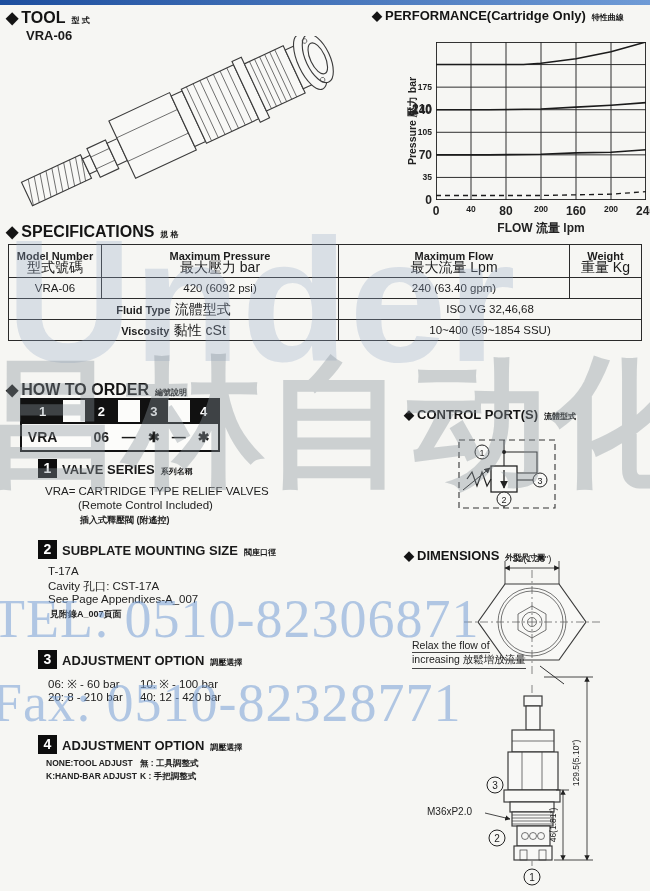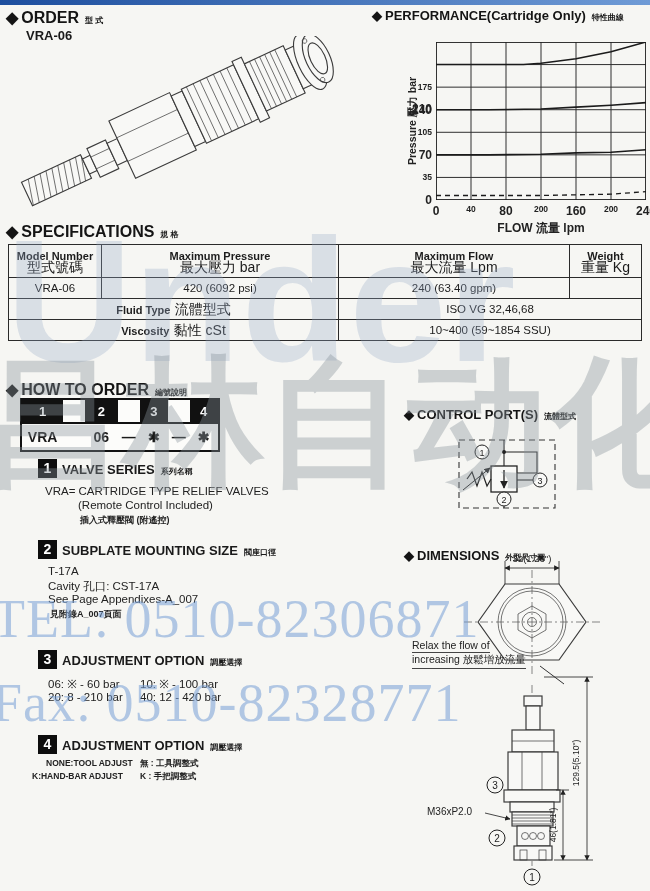--- a/index.html
+++ b/index.html
@@ -78,21 +78,21 @@
   .brand{position:absolute;left:256px;top:840px;font-size:29px;font-weight:bold;color:#101010;z-index:5;}
 </style>
 </head>
 <body>
 
 <div id="page">
 
   <div id="topbar"></div>
 
   <div class="sec-h h-lg" style="left:6px;top:8px">
-    <span class="dia">◆</span><span>ORDER</span><span class="cn">型 式</span>
+    <span class="dia">◆</span><span>TOOL</span><span class="cn">型 式</span>
   </div>
   <div class="model-name" style="left:26px;top:28px">VRA-06</div>
 
   <svg class="abs" style="left:5px;top:36px" width="380" height="200" viewBox="0 0 380 200">
     <g transform="translate(22,158) rotate(-25) scale(0.93)">
       <rect class="draw" x="0" y="-14" width="70" height="28"></rect>
       <g class="thin">
         <line x1="8" y1="-14" x2="1" y2="14"></line>
           <line x1="15" y1="-14" x2="8" y2="14"></line>
         <line x1="22" y1="-14" x2="15" y2="14"></line>
@@ -271,21 +271,21 @@
   <div class="line" style="left:140px;top:676px">10: ※ - 100 bar</div>
   <div class="line" style="left:48px;top:691px">20: 8 - 210 bar</div>
   <div class="line" style="left:140px;top:691px">40: 12 - 420 bar</div>
 
   <div class="badge" style="left:38px;top:735px">4</div>
   <div class="bh" style="left:62px;top:738px">
     <span>ADJUSTMENT OPTION</span><span class="cn">調壓選擇</span>
   </div>
   <div class="line sm" style="left:46px;top:758px">NONE:TOOL ADJUST</div>
   <div class="line sm" style="left:140px;top:758px">無 : 工具調整式</div>
-  <div class="line sm" style="left:32px;top:771px">K:HAND-BAR ADJUST</div>
+  <div class="line sm" style="left:46px;top:771px">K:HAND-BAR ADJUST</div>
   <div class="line sm" style="left:140px;top:771px">K : 手把調整式</div>
 
   <div class="sec-h h-md" style="left:404px;top:407px">
     <span class="dia">◆</span><span>CONTROL PORT(S)</span><span class="cn">流體型式</span>
   </div>
   <svg class="abs" style="left:445px;top:428px" width="200" height="118" viewBox="0 0 200 118">
     <defs>
       <marker id="ar1" viewBox="0 0 10 10" refX="9" refY="5" markerWidth="6" markerHeight="6" orient="auto-start-reverse">
         <path d="M0,0L10,5L0,10z" fill="#222"></path>
       </marker>

